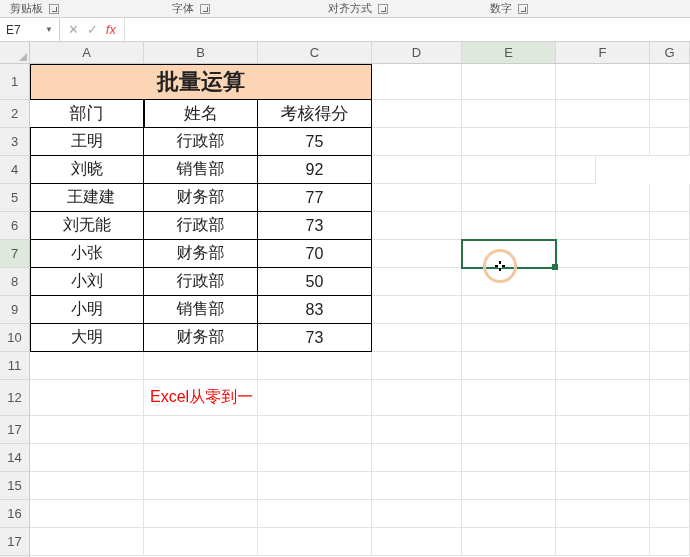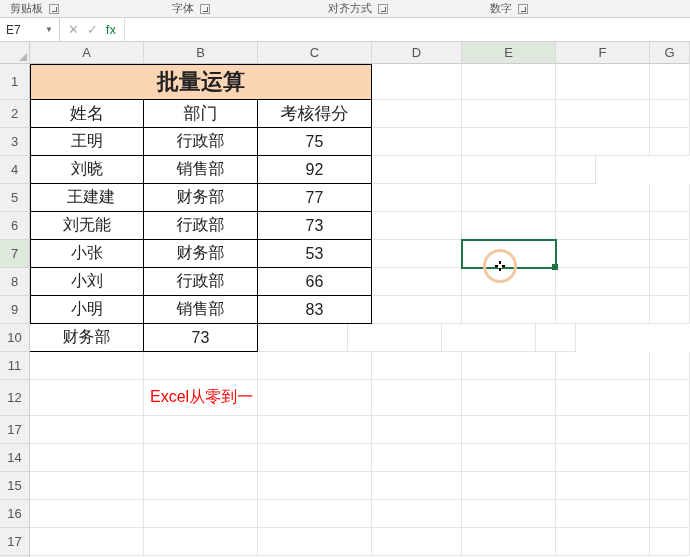--- a/index.html
+++ b/index.html
@@ -171,21 +171,21 @@
 </div>
 
 <div class="namebox-row">
   <div class="namebox">
     <span>E7</span>
     <span class="dd">▼</span>
   </div>
   <div class="fx-controls">
     <span>✕</span>
     <span>✓</span>
-    <span style="color:#15803d">fx</span>
+    <span style="font-style:italic;color:#ef4444">fx</span>
   </div>
   <div class="formula-bar"></div>
 </div>
 
 <div class="grid-wrap">
   <div class="corner"></div>
   <div class="col-headers" id="colHeaders">
       <div class="col-h" style="width: 114px;">A</div>
       <div class="col-h" style="width: 114px;">B</div>
       <div class="col-h" style="width: 114px;">C</div>
@@ -215,22 +215,22 @@
     </div>
   <div class="cells" id="cells">
       <div class="row" style="height: 36px;">
         <div class="cell title-cell" style="width: 342px; height: 36px; border-width: 1px; border-style: solid; border-color: rgb(0, 0, 0);">批量运算</div>
         <div class="cell" style="width: 90px; height: 36px;"></div>
         <div class="cell" style="width: 94px; height: 36px;"></div>
         <div class="cell" style="width: 94px; height: 36px;"></div>
         <div class="cell" style="width: 40px; height: 36px;"></div>
       </div>
       <div class="row" style="height: 28px;">
+        <div class="cell" style="width: 114px; height: 28px; border-right: 1px solid rgb(0, 0, 0); border-bottom: 1px solid rgb(0, 0, 0); font-size: 17px;">部门</div>
         <div class="cell" style="width: 114px; height: 28px; border-left: 1px solid rgb(0, 0, 0); border-right: 1px solid rgb(0, 0, 0); border-bottom: 1px solid rgb(0, 0, 0); font-size: 17px;">姓名</div>
-        <div class="cell" style="width: 114px; height: 28px; border-right: 1px solid rgb(0, 0, 0); border-bottom: 1px solid rgb(0, 0, 0); font-size: 17px;">部门</div>
         <div class="cell" style="width: 114px; height: 28px; border-right: 1px solid rgb(0, 0, 0); border-bottom: 1px solid rgb(0, 0, 0); font-size: 17px;">考核得分</div>
         <div class="cell" style="width: 90px; height: 28px;"></div>
         <div class="cell" style="width: 94px; height: 28px;"></div>
         <div class="cell" style="width: 94px; height: 28px;"></div>
         <div class="cell" style="width: 40px; height: 28px;"></div>
       </div>
       <div class="row" style="height: 28px;">
         <div class="cell" style="width: 114px; height: 28px; border-left: 1px solid rgb(0, 0, 0); border-right: 1px solid rgb(0, 0, 0); border-bottom: 1px solid rgb(0, 0, 0);">王明</div>
         <div class="cell" style="width: 114px; height: 28px; border-right: 1px solid rgb(0, 0, 0); border-bottom: 1px solid rgb(0, 0, 0);">行政部</div>
         <div class="cell" style="width: 114px; height: 28px; border-right: 1px solid rgb(0, 0, 0); border-bottom: 1px solid rgb(0, 0, 0);">75</div>
@@ -261,45 +261,46 @@
         <div class="cell" style="width: 114px; height: 28px; border-right: 1px solid rgb(0, 0, 0); border-bottom: 1px solid rgb(0, 0, 0);">行政部</div>
         <div class="cell" style="width: 114px; height: 28px; border-right: 1px solid rgb(0, 0, 0); border-bottom: 1px solid rgb(0, 0, 0);">73</div>
         <div class="cell" style="width: 90px; height: 28px;"></div>
         <div class="cell" style="width: 94px; height: 28px;"></div>
         <div class="cell" style="width: 94px; height: 28px;"></div>
         <div class="cell" style="width: 40px; height: 28px;"></div>
       </div>
       <div class="row" style="height: 28px;">
         <div class="cell" style="width: 114px; height: 28px; border-left: 1px solid rgb(0, 0, 0); border-right: 1px solid rgb(0, 0, 0); border-bottom: 1px solid rgb(0, 0, 0);">小张</div>
         <div class="cell" style="width: 114px; height: 28px; border-right: 1px solid rgb(0, 0, 0); border-bottom: 1px solid rgb(0, 0, 0);">财务部</div>
-        <div class="cell" style="width: 114px; height: 28px; border-right: 1px solid rgb(0, 0, 0); border-bottom: 1px solid rgb(0, 0, 0);">53</div>
+        <div class="cell" style="width: 114px; height: 28px; border-right: 1px solid rgb(0, 0, 0); border-bottom: 1px solid rgb(0, 0, 0);">70</div>
         <div class="cell" style="width: 90px; height: 28px;"></div>
         <div class="cell sel-cell" style="width: 94px; height: 28px;"></div>
         <div class="cell" style="width: 94px; height: 28px;"></div>
         <div class="cell" style="width: 40px; height: 28px;"></div>
       </div>
       <div class="row" style="height: 28px;">
         <div class="cell" style="width: 114px; height: 28px; border-left: 1px solid rgb(0, 0, 0); border-right: 1px solid rgb(0, 0, 0); border-bottom: 1px solid rgb(0, 0, 0);">小刘</div>
         <div class="cell" style="width: 114px; height: 28px; border-right: 1px solid rgb(0, 0, 0); border-bottom: 1px solid rgb(0, 0, 0);">行政部</div>
-        <div class="cell" style="width: 114px; height: 28px; border-right: 1px solid rgb(0, 0, 0); border-bottom: 1px solid rgb(0, 0, 0);">66</div>
+        <div class="cell" style="width: 114px; height: 28px; border-right: 1px solid rgb(0, 0, 0); border-bottom: 1px solid rgb(0, 0, 0);">50</div>
         <div class="cell" style="width: 90px; height: 28px;"></div>
         <div class="cell" style="width: 94px; height: 28px;"></div>
         <div class="cell" style="width: 94px; height: 28px;"></div>
         <div class="cell" style="width: 40px; height: 28px;"></div>
       </div>
       <div class="row" style="height: 28px;">
         <div class="cell" style="width: 114px; height: 28px; border-left: 1px solid rgb(0, 0, 0); border-right: 1px solid rgb(0, 0, 0); border-bottom: 1px solid rgb(0, 0, 0);">小明</div>
         <div class="cell" style="width: 114px; height: 28px; border-right: 1px solid rgb(0, 0, 0); border-bottom: 1px solid rgb(0, 0, 0);">销售部</div>
         <div class="cell" style="width: 114px; height: 28px; border-right: 1px solid rgb(0, 0, 0); border-bottom: 1px solid rgb(0, 0, 0);">83</div>
         <div class="cell" style="width: 90px; height: 28px;"></div>
         <div class="cell" style="width: 94px; height: 28px;"></div>
         <div class="cell" style="width: 94px; height: 28px;"></div>
         <div class="cell" style="width: 40px; height: 28px;"></div>
       </div>
       <div class="row" style="height: 28px;">
+        <div class="cell" style="width: 114px; height: 28px; border-left: 1px solid rgb(0, 0, 0); border-right: 1px solid rgb(0, 0, 0); border-bottom: 1px solid rgb(0, 0, 0);">大明</div>
         <div class="cell" style="width: 114px; height: 28px; border-right: 1px solid rgb(0, 0, 0); border-bottom: 1px solid rgb(0, 0, 0);">财务部</div>
         <div class="cell" style="width: 114px; height: 28px; border-right: 1px solid rgb(0, 0, 0); border-bottom: 1px solid rgb(0, 0, 0);">73</div>
         <div class="cell" style="width: 90px; height: 28px;"></div>
         <div class="cell" style="width: 94px; height: 28px;"></div>
         <div class="cell" style="width: 94px; height: 28px;"></div>
         <div class="cell" style="width: 40px; height: 28px;"></div>
       </div>
       <div class="row" style="height: 28px;">
         <div class="cell" style="width: 114px; height: 28px;"></div>
         <div class="cell" style="width: 114px; height: 28px;"></div>

